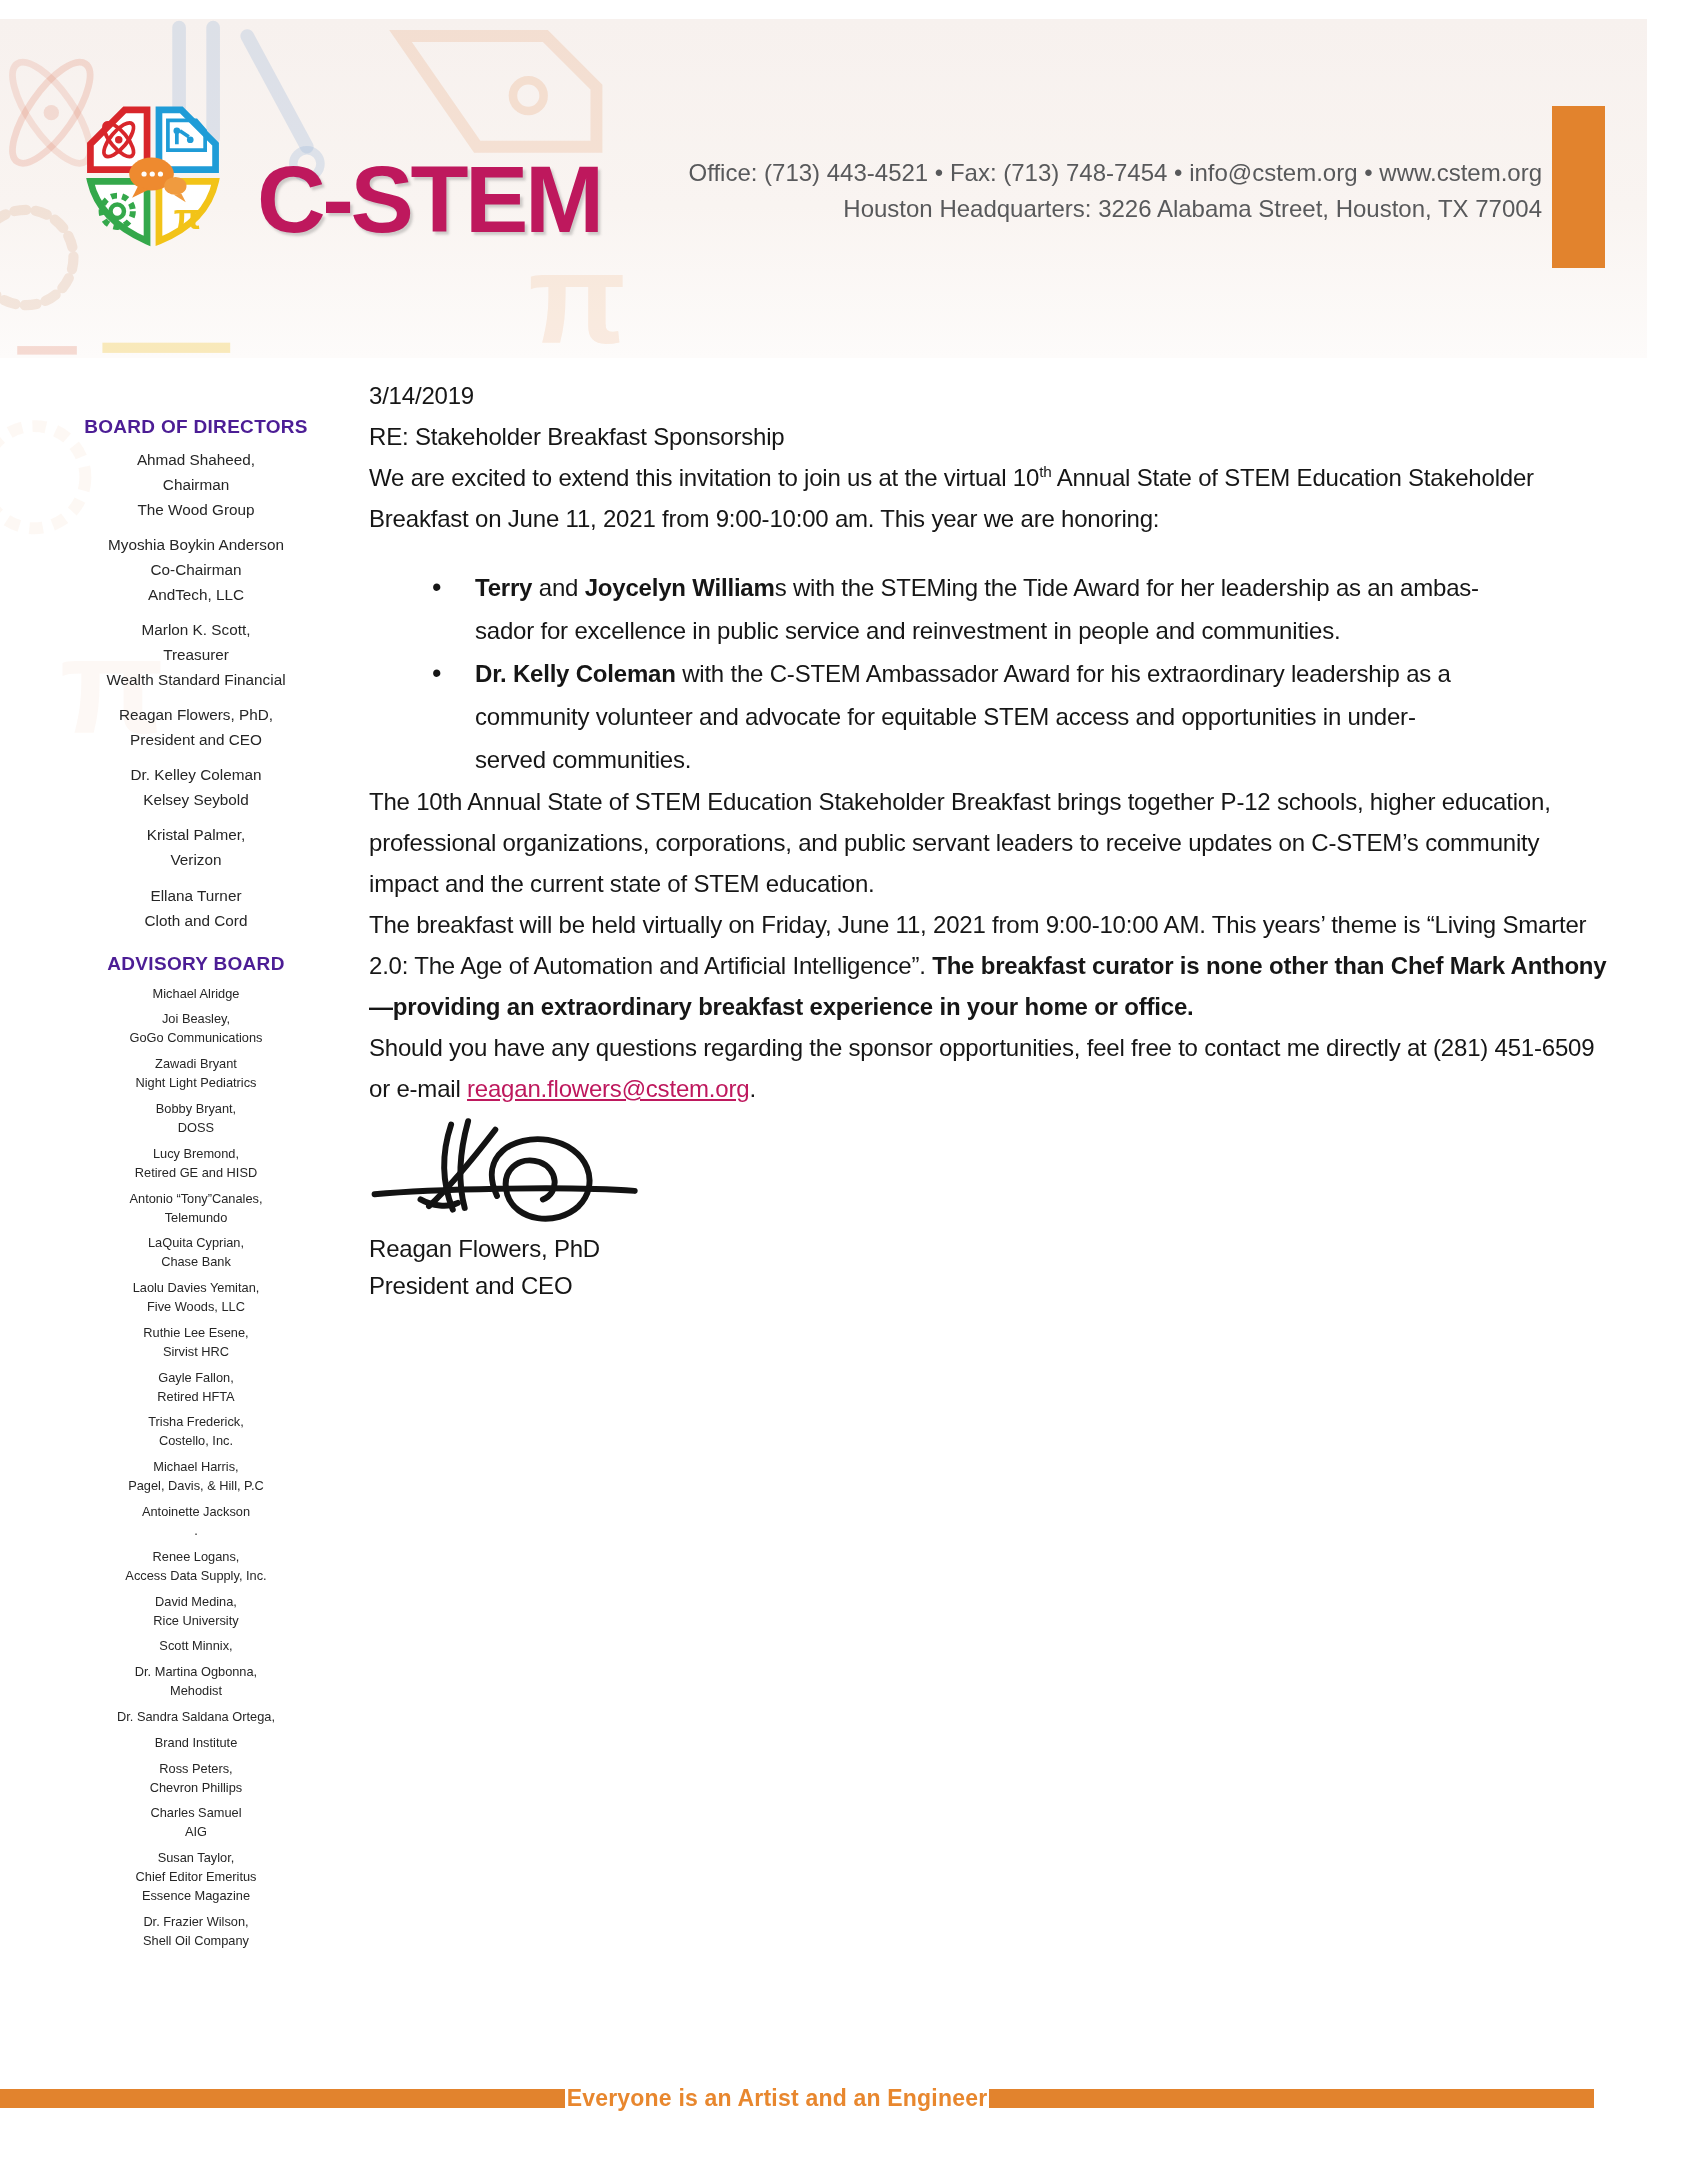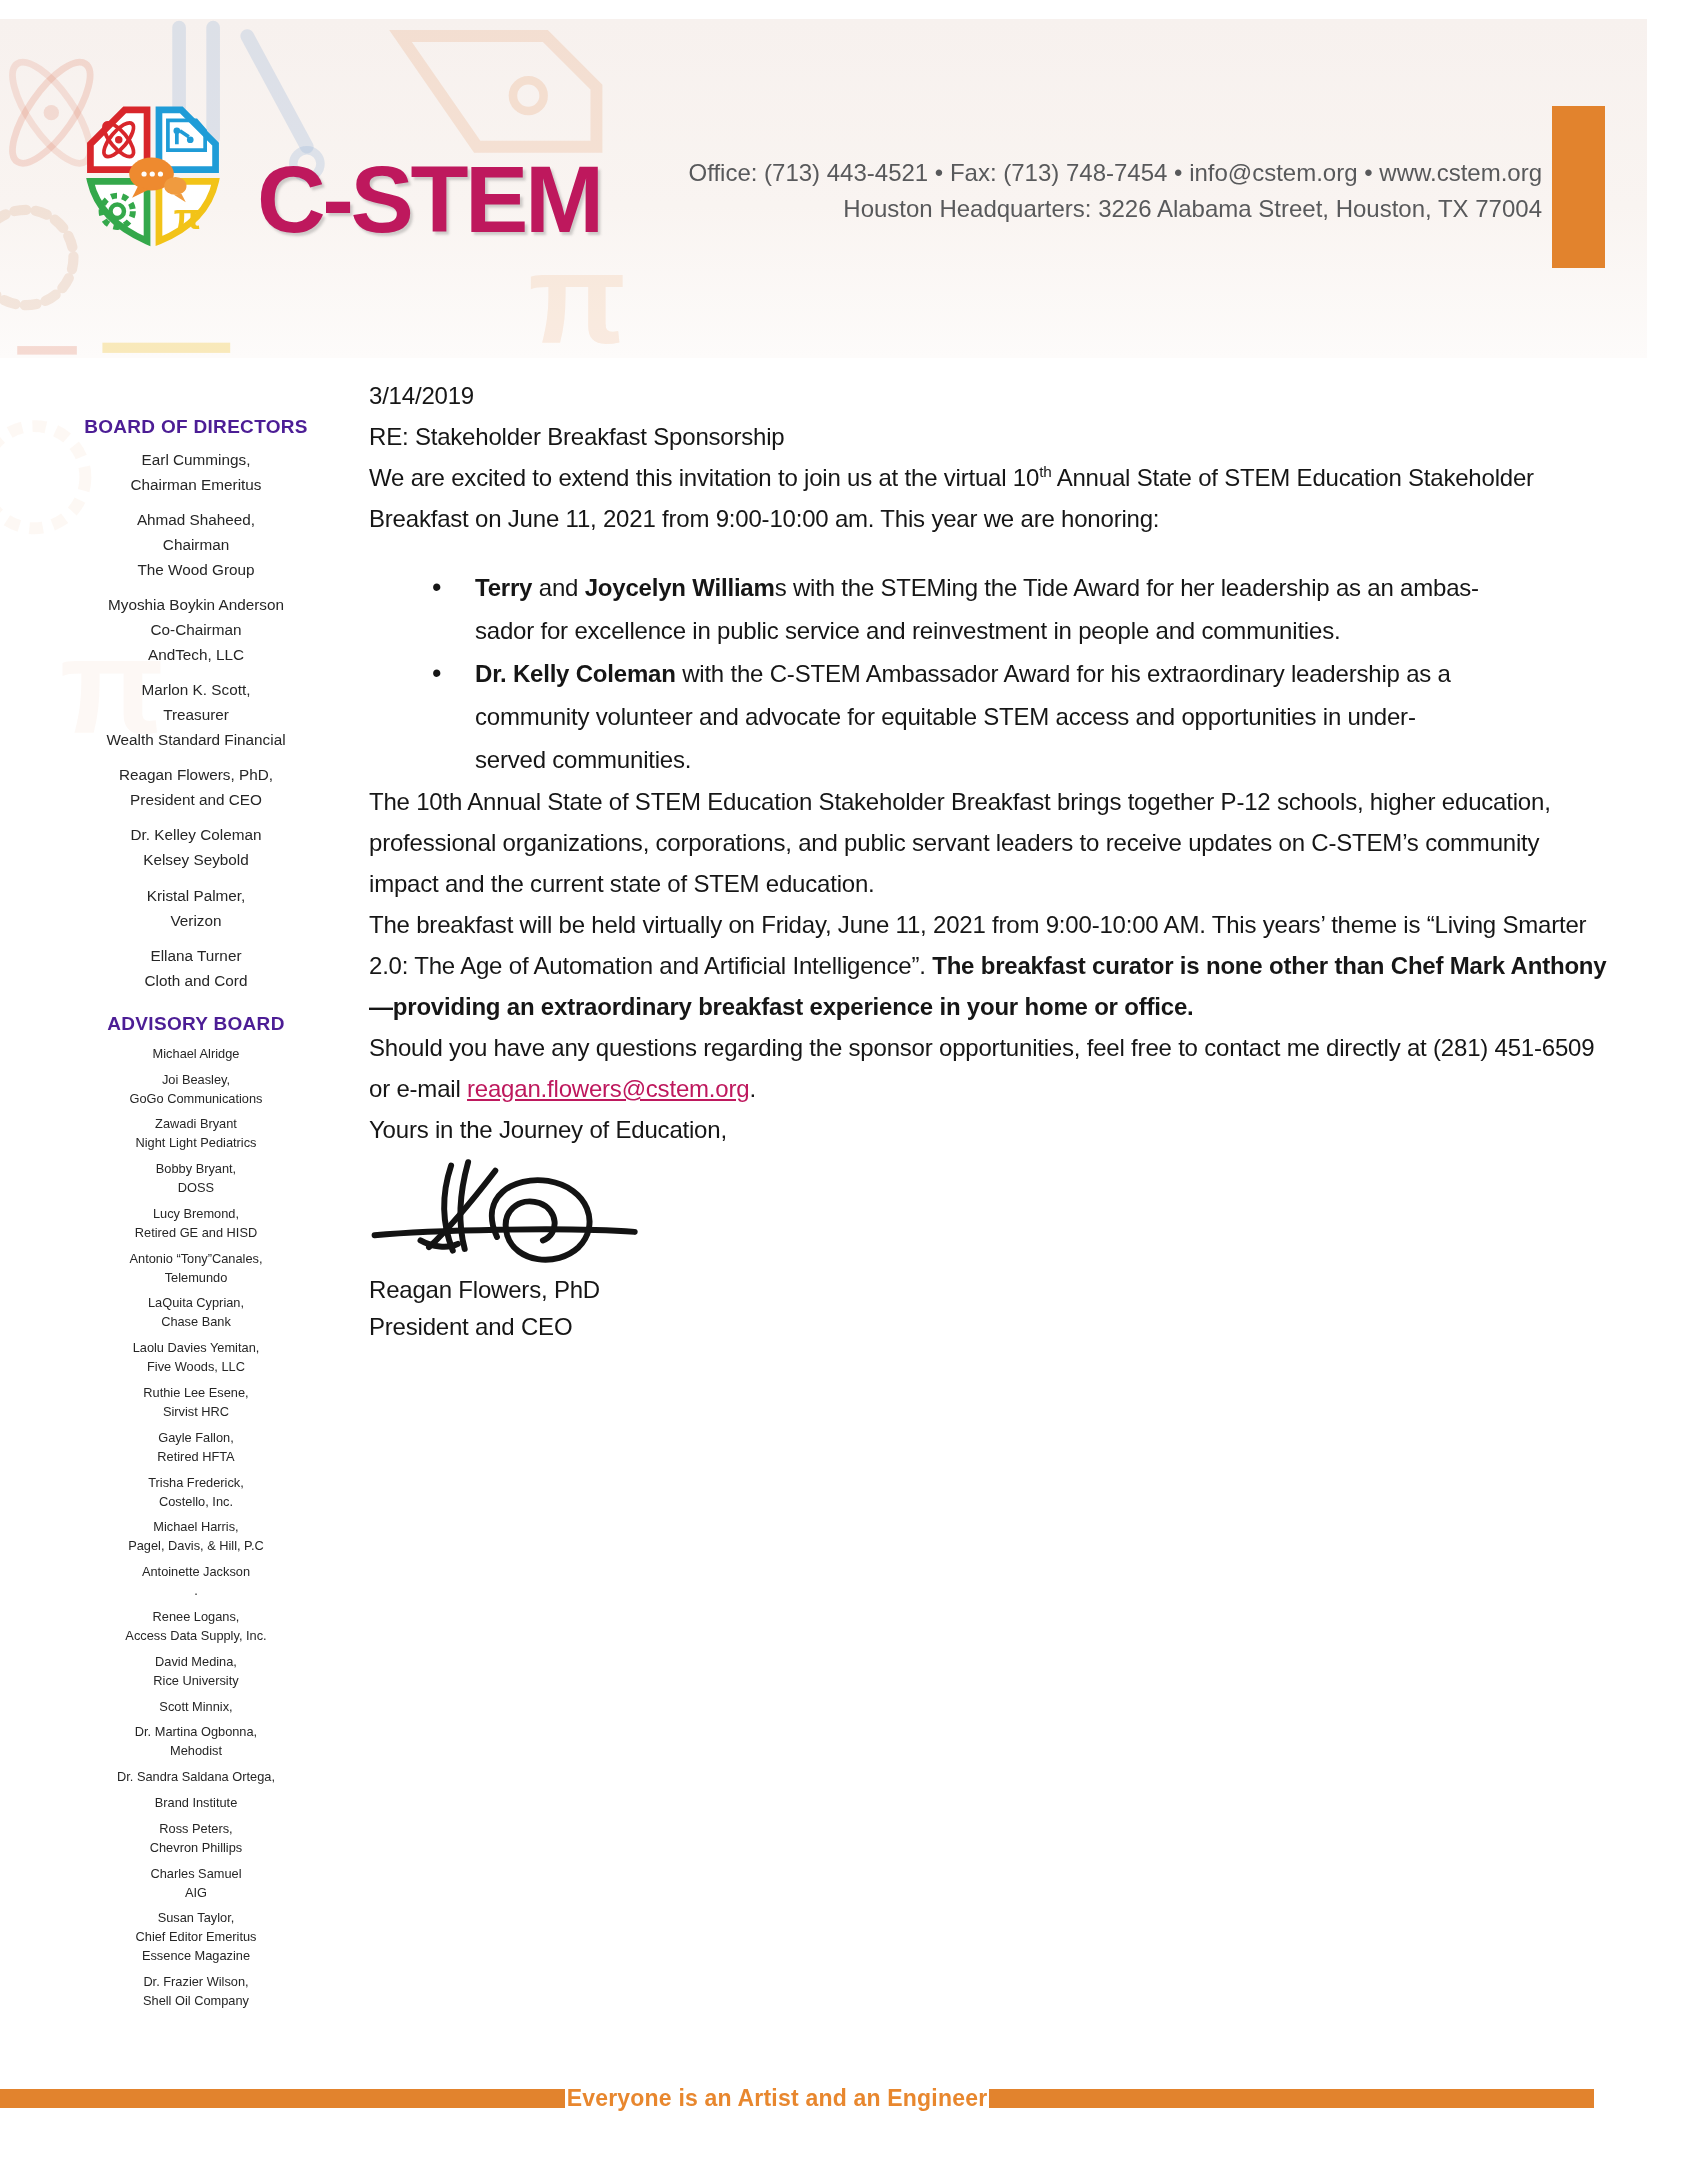--- a/index.html
+++ b/index.html
@@ -124,24 +124,20 @@
 
   <div class="contact">
     <span>Office: (713) 443-4521 • Fax: (713) 748-7454 • info@cstem.org • www.cstem.org</span>
     <span>Houston Headquarters: 3226 Alabama Street, Houston, TX 77004</span>
   </div>
 
   <div class="sidebar">
     <div class="sb-heading">BOARD OF DIRECTORS</div>
     <div class="board">
         <div class="grp">
-          <span>Earl Cummings,</span>
-          <span>Chairman Emeritus</span>
-        </div>
-        <div class="grp">
           <span>Ahmad Shaheed,</span>
           <span>Chairman</span>
           <span>The Wood Group</span>
         </div>
         <div class="grp">
           <span>Myoshia Boykin Anderson</span>
           <span>Co-Chairman</span>
           <span>AndTech, LLC</span>
         </div>
         <div class="grp">
@@ -277,21 +273,20 @@
         <span class="ln">served communities.</span>
       </li>
     </ul>
 
     <p class="p-3">The 10th Annual State of STEM Education Stakeholder Breakfast brings together P-12 schools, higher education, professional organizations, corporations, and public servant leaders to receive updates on C-STEM’s community impact and the current state of STEM education.</p>
 
     <p class="p-4"><span>The breakfast will be held virtually on Friday, June 11, 2021 from 9:00-10:00 AM. This years’ theme is “Living Smarter 2.0: The Age of Automation and Artificial Intelligence”.  </span><span class="bold">The breakfast curator is none other than Chef Mark Anthony—providing an extraordinary breakfast experience in your home or office.</span></p>
 
     <p class="p-5"><span>Should you have any questions regarding the sponsor opportunities, feel free to contact me directly at (281) 451-6509 or e-mail </span><a class="email">reagan.flowers@cstem.org</a><span>.</span></p>
 
-    <p class="p-closing">Yours in the Journey of Education,</p>
 
     <svg class="sig" width="273" height="119" viewBox="0 0 320 140">
       <g fill="none" stroke="#131313" stroke-width="7" stroke-linecap="round">
         <path d="M96,16 C84,52 86,86 98,116"></path>
         <path d="M116,12 C106,48 104,84 112,114"></path>
         <path d="M70,112 C100,84 128,48 148,22"></path>
         <path d="M150,100 C128,52 170,28 210,34 C258,42 272,86 246,112 C220,136 172,130 162,98 C154,70 176,52 200,60 C222,68 224,96 204,104"></path>
         <path d="M6,98 C70,92 230,88 312,94"></path>
         <path d="M60,104 C74,112 92,114 104,108"></path>
       </g>

